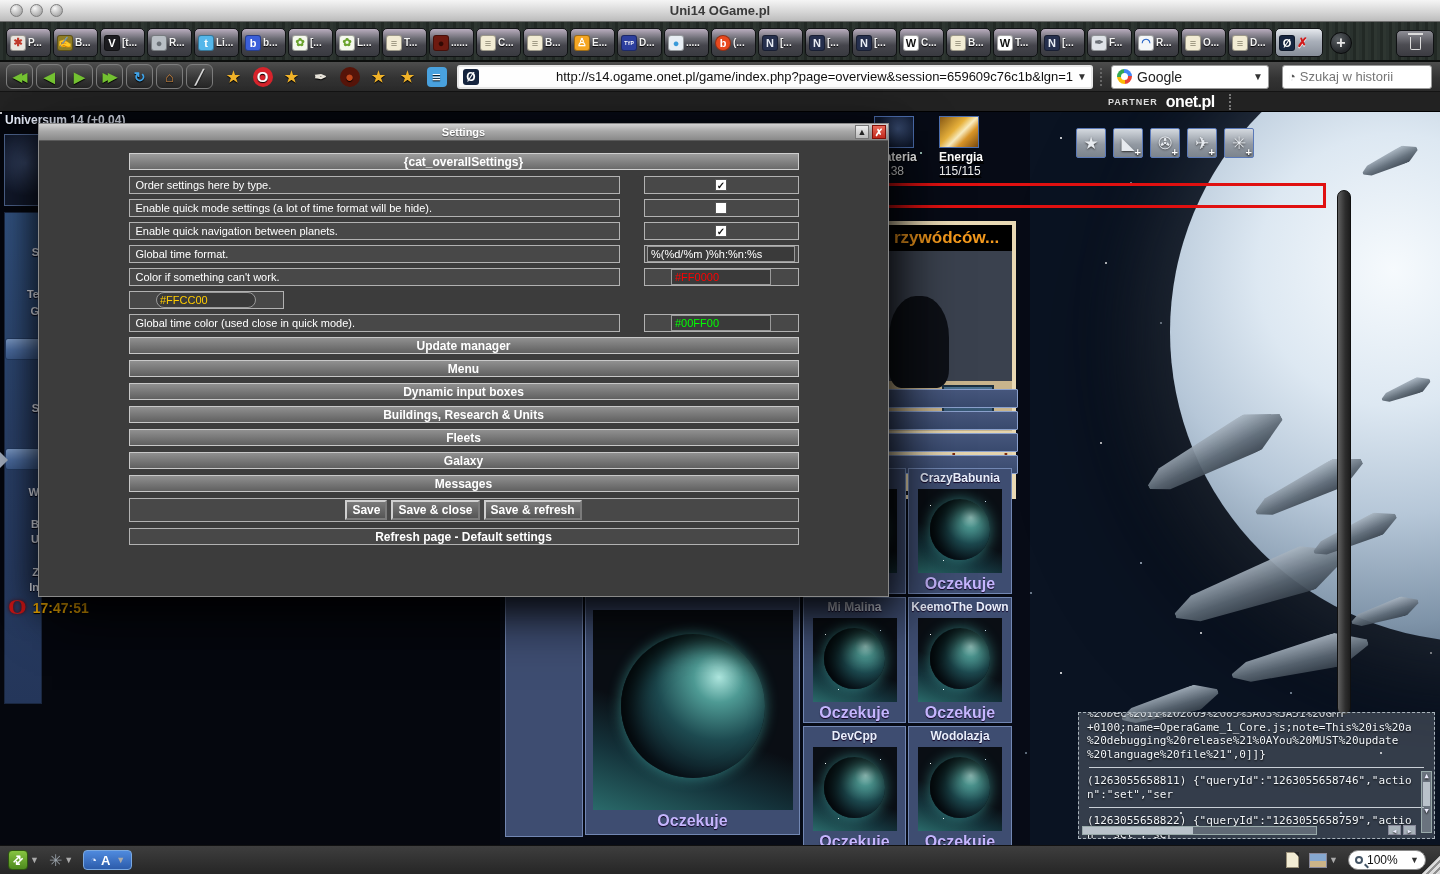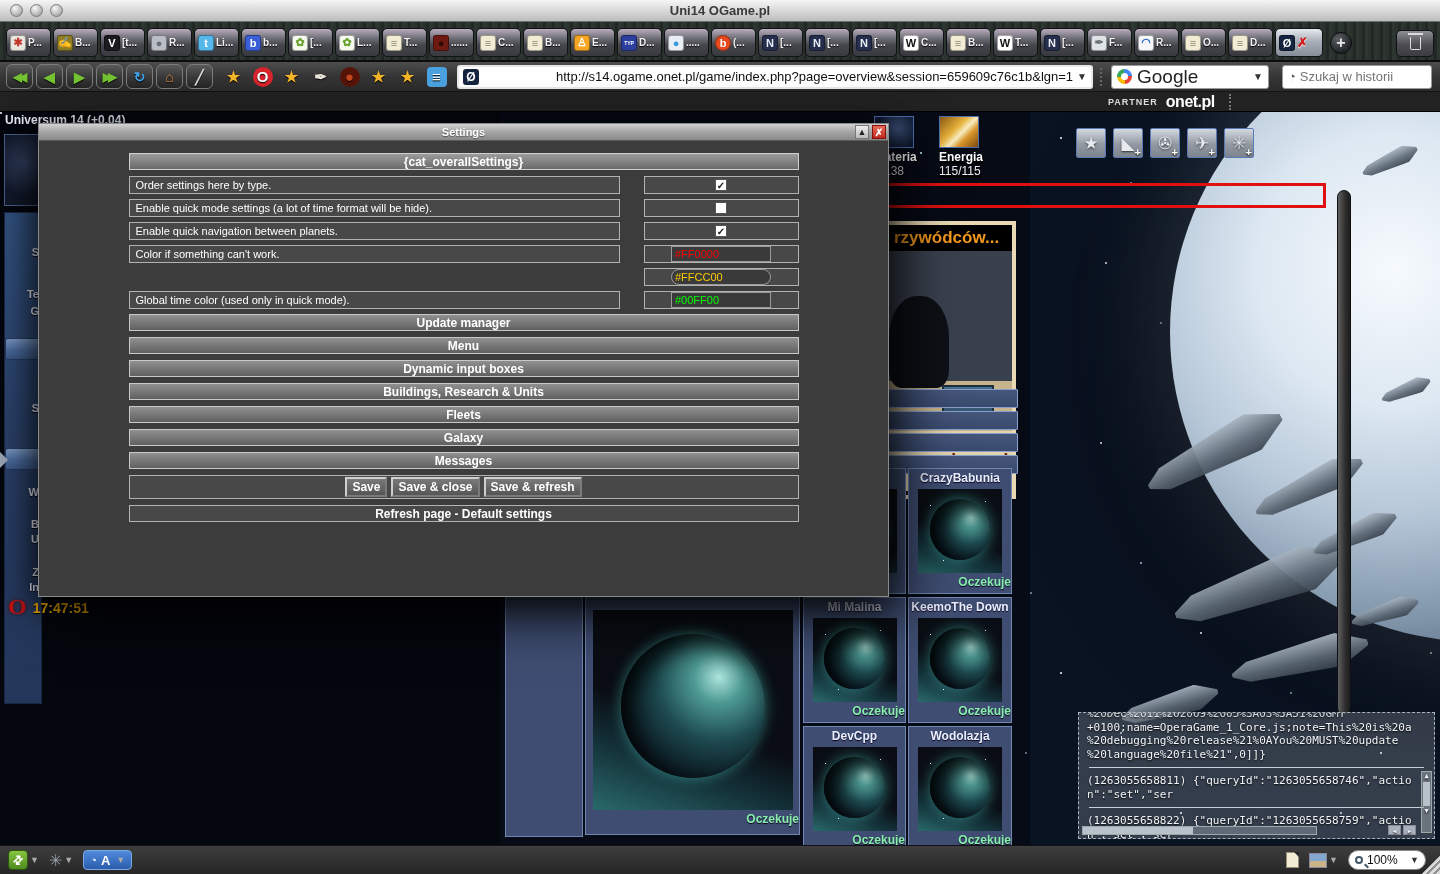--- a/index.html
+++ b/index.html
@@ -57,21 +57,21 @@
   .urlfav { width:16px; height:16px; border-radius:3px; background:#16253f; color:#fff; font-size:12px; font-weight:bold;
     display:flex; align-items:center; justify-content:center; flex:none; }
   .urlinput { flex:1; border:none; outline:none; font-family:"Liberation Sans",sans-serif; font-size:13px; color:#111; background:transparent;text-align:right; }
   .ddarrow { color:#333; font-size:10px; flex:none; }
   .sep-dots { width:4px; height:18px; border-left:2px dotted #666; margin:0 4px; }
   .searchbox { width:158px; height:24px; background:#fff; border:1px solid #9a9a9a; border-radius:3px;
     display:flex; align-items:center; padding:0 5px; gap:5px; }
   .gico { width:15px; height:15px; border-radius:50%; flex:none;
     background:conic-gradient(#4285f4 0 25%, #ea4335 25% 50%, #fbbc05 50% 75%, #34a853 75% 100%); position:relative; }
   .gico::after { content:""; position:absolute; inset:4px; background:#fff; border-radius:50%; }
-  .searchtext { flex:1; font-size:19px; color:#222; }
+  .searchtext { flex:1; font-size:14px; color:#222; }
   .histbox { width:150px; height:24px; background:#fff; border:1px solid #9a9a9a; border-radius:3px;
     display:flex; align-items:center; padding:0 5px; gap:4px; margin-left:10px; }
   .clockico { font-size:13px; color:#555; }
   .histinput { flex:1; width:100%; border:none; outline:none; font-size:13px; color:#888; font-family:"Liberation Sans",sans-serif; }
 
   
   .partner { position:absolute; left:0; top:92px; width:1440px; height:20px; background:#222;
     border-bottom:1px solid #000; }
   .partner-inner { position:absolute; left:1108px; top:0; height:20px; display:flex; align-items:center; gap:8px; }
   .partner-label { color:#ddd; font-size:9px; font-weight:bold; letter-spacing:1px; }
@@ -147,21 +147,21 @@
 
   
   .tbars { position:absolute; left:620px; top:277px; width:398px; }
   .tbar { height:19px; margin-bottom:3px; background:linear-gradient(#44547a,#384souffle); }
   .tbar { background:linear-gradient(#46567c,#394a6e); border:1px solid #8aa0cc; border-radius:1px; }
 
   
   .slatecol { position:absolute; background:#3e4d71; border:1px solid #7287b3; }
   .cell { background:#3e4d71; border:1px solid #7287b3; margin-bottom:3px; padding:2px 0; }
   .cellname { text-align:center; color:#e9f0fd; font-weight:bold; font-size:12px; height:16px; text-shadow:0 1px 1px #102; }
-  .cellstatus { text-align:right; color:#86efac; font-weight:bold; font-size:12px; height:16px; text-shadow:0 1px 1px #102; }
+  .cellstatus { text-align:center; color:#c4b5fd; font-weight:bold; font-size:16px; height:16px; text-shadow:0 1px 1px #102; }
   .planet { margin:2px auto; background:#070a10; position:relative; overflow:hidden;
     background-image:radial-gradient(1px 1px at 15% 20%, #fff 50%, transparent 51%),
       radial-gradient(1px 1px at 80% 15%, #cde 50%, transparent 51%),
       radial-gradient(1px 1px at 30% 85%, #fff 50%, transparent 51%),
       radial-gradient(1px 1px at 70% 70%, #9ab 50%, transparent 51%),
       linear-gradient(200deg, #0a0e14 0 55%, #14323a 75%, #2a6a6a 100%); }
   .sphere { position:absolute; left:14%; top:12%; width:72%; height:72%; border-radius:50%;
     background:radial-gradient(circle at 68% 30%, #aee6de 0%, #4e9a94 18%, #1d4a50 45%, #0a161e 75%);
     box-shadow:0 0 14px rgba(90,230,220,.45), inset 10px 10px 22px rgba(0,0,0,.85); }
 
@@ -188,21 +188,21 @@
     display:flex; align-items:center; position:relative; border-bottom:1px solid #5a5a5a; }
   .dlg-title { flex:1; text-align:center; color:#fff; font-size:11px; font-weight:bold; text-shadow:0 1px 1px #555; }
   .dlg-btns { position:absolute; right:2px; top:1px; display:flex; gap:3px; }
   .dlg-rollup { width:14px; height:14px; background:linear-gradient(#eee,#bbb); border:1px solid #777;
     font-size:9px; color:#222; text-align:center; line-height:13px; cursor:pointer; }
   .dlg-close { width:14px; height:14px; background:linear-gradient(#e86a5a,#c0281c); border:1px solid #801008;
     color:#fff; font-size:10px; font-weight:bold; text-align:center; line-height:13px; cursor:pointer; }
   .dlg-table { width:670px; margin:12px auto 0 auto; }
   .dlg-cat { height:17px; background:linear-gradient(#9c9c9c,#6a6a6a); border:1px solid #cfcfcf;
     color:#fff; font-size:12px; font-weight:bold; text-align:center; line-height:16px; margin-bottom:6px; cursor:pointer; }
-  .dlg-row { display:flex; gap:24px; margin-bottom:5px;justify-content:flex-end; }
+  .dlg-row { display:flex; gap:24px; margin-bottom:5px; }
   .dlg-label { flex:1; background:#484848; border:1px solid #b2b2b2; color:#fff; font-size:11px;
     padding:2px 6px; display:flex; align-items:center; }
   .dlg-ctrl { width:155px; background:#484848; border:1px solid #b2b2b2; display:flex; align-items:center; justify-content:center; }
   .dlg-check { width:12px; height:12px; background:#fff; border:1px solid #555; font-size:10px; font-weight:bold;
     color:#111; text-align:center; line-height:11px; cursor:pointer; }
   .dlg-input { background:#3a3a3a; border:1px solid #9a9a9a; color:#fff; font-size:11px; font-family:"Liberation Sans",sans-serif;
     height:16px; padding:0 3px; outline:none; }
   .dlg-section { height:17px; background:linear-gradient(#909090,#606060); border:1px solid #c8c8c8;
     color:#fff; font-size:12px; font-weight:bold; text-align:center; line-height:16px; margin-bottom:6px; cursor:pointer; }
   .dlg-btnrow { border:1px solid #b2b2b2; background:#484848; height:24px; display:flex; align-items:center;
@@ -648,32 +648,38 @@
               <span class="dlg-check"></span>
             </div>
           </div>
           <div class="dlg-row">
             <div class="dlg-label">Enable quick navigation between planets.</div>
             <div class="dlg-ctrl">
               <span class="dlg-check">✓</span>
             </div>
           </div>
           <div class="dlg-row">
+            <div class="dlg-label">Global time format.</div>
+            <div class="dlg-ctrl">
+              <input class="dlg-input" value="%(%d/%m )%h:%n:%s" style="color: rgb(255, 255, 255); width: 148px;">
+            </div>
+          </div>
+          <div class="dlg-row">
             <div class="dlg-label">Color if something can't work.</div>
             <div class="dlg-ctrl">
               <input class="dlg-input" value="#FF0000" style="color: rgb(255, 0, 0); width: 100px;">
             </div>
           </div>
           <div class="dlg-row">
             <div class="dlg-ctrl">
               <input class="dlg-input" value="#FFCC00" style="color: rgb(255, 204, 0); width: 100px; border-radius: 8px;">
             </div>
           </div>
           <div class="dlg-row">
-            <div class="dlg-label">Global time color (used only in quick mode).</div>
+            <div class="dlg-label">Global time color (used close in quick mode).</div>
             <div class="dlg-ctrl">
               <input class="dlg-input" value="#00FF00" style="color: rgb(0, 255, 0); width: 100px;">
             </div>
           </div>
         </div>
       <div id="dlgsections">
           <div class="dlg-section">Update manager</div>
           <div class="dlg-section">Menu</div>
           <div class="dlg-section">Dynamic input boxes</div>
           <div class="dlg-section">Buildings, Research &amp; Units</div>

